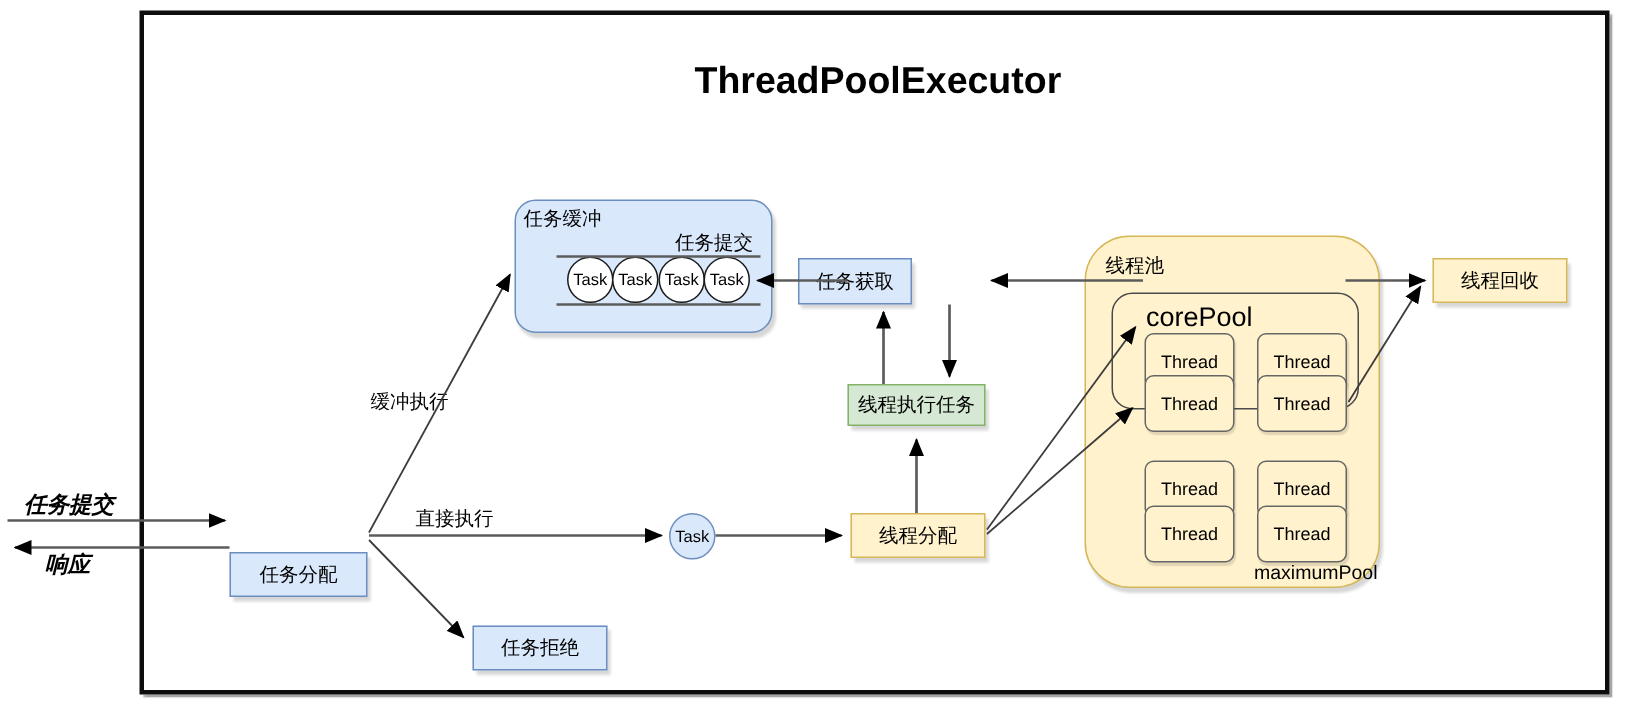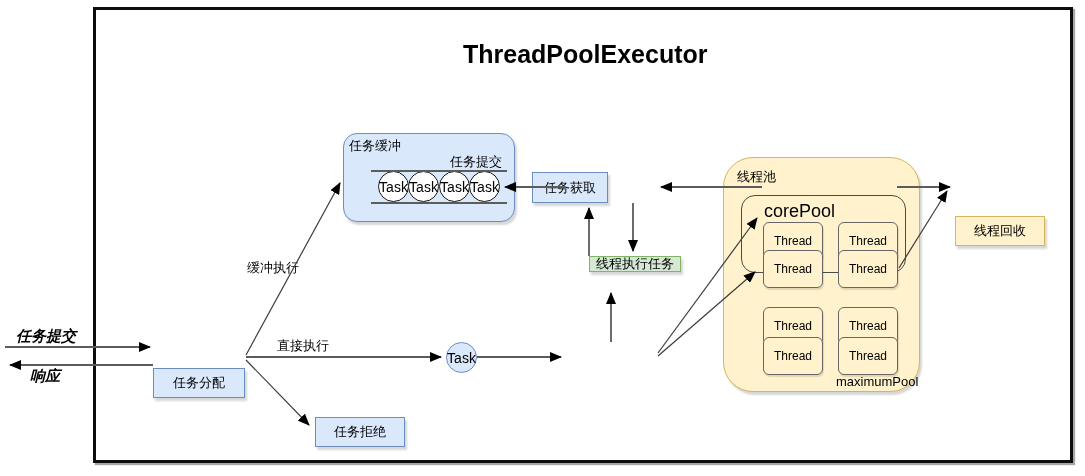--- a/index.html
+++ b/index.html
@@ -8,36 +8,36 @@
   .outer-box{position:absolute;left:93px;top:7px;width:974px;height:450px;
              border:3px solid #0d0d0d;background:#fff;
              box-shadow:2px 2px 1px rgba(0,0,0,0.35);}
   .title{position:absolute;left:463px;top:40px;font-size:25px;font-weight:bold;white-space:nowrap;}
   .lbl{position:absolute;font-size:13px;white-space:nowrap;}
   .lbl.bold{font-size:15px;font-weight:bold;font-style:italic;}
   .node{position:absolute;box-sizing:border-box;display:flex;align-items:center;justify-content:center;
         font-size:13px;white-space:nowrap;box-shadow:2px 3px 2px rgba(0,0,0,0.16);}
   .blue{background:var(--blue_fill);border:1px solid var(--blue_border);}
   .green{background:var(--green_fill);border:1px solid var(--green_border);}
-  .yellow{background:var(--yellow_fill);border:1px solid var(--yellow_border);margin-top:44px;}
+  .yellow{background:var(--yellow_fill);border:1px solid var(--yellow_border);}
   .rounded{border-radius:14px;}
   .buffer-title{position:absolute;left:5px;top:3px;font-size:13px;}
   .pool{position:absolute;box-sizing:border-box;background:var(--yellow_fill);
         border:1px solid var(--yellow_border);border-radius:30px;
         box-shadow:2px 3px 2px rgba(0,0,0,0.16);}
   .pool-title{position:absolute;left:13px;top:10px;font-size:13px;}
   .corepool{position:absolute;box-sizing:border-box;border:1.3px solid #4a4a4a;border-radius:14px;}
   .corepool-title{position:absolute;left:22px;top:5px;font-size:18px;}
   .maxpool-title{position:absolute;font-size:13px;}
   .thread{position:absolute;box-sizing:border-box;width:60px;height:38px;border-radius:6px;
           background:var(--yellow_fill);border:1.3px solid #666;
           display:flex;align-items:center;justify-content:center;font-size:12px;
           box-shadow:1px 2px 1px rgba(0,0,0,0.12);}
   .circle{position:absolute;box-sizing:border-box;width:31px;height:31px;border-radius:50%;
-          display:flex;align-items:center;justify-content:center;font-size:14px;}
+          display:flex;align-items:center;justify-content:center;font-size:11px;}
   .qtask{background:#fff;border:1.5px solid #1a1a1a;}
   .btask{background:var(--blue_fill);border:1.3px solid var(--blue_border);}
   .wires{position:absolute;left:0;top:0;pointer-events:none;}
   .w{stroke:#5c5c5c;stroke-width:1.8;fill:none;}
   .thin{stroke:#3c3c3c;stroke-width:1.2;}
 </style>
 </head>
 <body>
 
 <div class="canvas">
@@ -58,21 +58,22 @@
   <div class="circle qtask" style="left:378px;top:171px;">Task</div>
   <div class="circle qtask" style="left:408px;top:171px;">Task</div>
   <div class="circle qtask" style="left:439px;top:171px;">Task</div>
   <div class="circle qtask" style="left:469px;top:171px;">Task</div>
 
   <div class="node blue" style="left:153px;top:342px;width:92px;height:30px;margin-top:26px;">任务分配</div>
   <div class="node blue" style="left:315px;top:417px;width:90px;height:30px;">任务拒绝</div>
   <div class="circle btask" style="left:446px;top:342px;">Task</div>
 
   <div class="node blue" style="left:532px;top:172px;width:76px;height:31px;">任务获取</div>
-  <div class="node green" style="left:589px;top:256px;width:92px;height:16px;">线程执行任务</div>
+  <div class="node green" style="left:565px;top:256px;width:92px;height:28px;">线程执行任务</div>
+  <div class="node yellow" style="left:567px;top:342px;width:90px;height:30px;">线程分配</div>
 
   <div class="pool" style="left:723px;top:113px;width:197px;height:235px;margin-top:44px;">
     <span class="pool-title">线程池</span>
     <div class="corepool" style="left:17px;top:37px;width:165px;height:78px;">
       <span class="corepool-title">corePool</span>
     </div>
     <div class="thread" style="left:39px;top:64px;">Thread</div>
     <div class="thread" style="left:114px;top:64px;">Thread</div>
     <div class="thread" style="left:39px;top:92px;">Thread</div>
     <div class="thread" style="left:114px;top:92px;">Thread</div>

